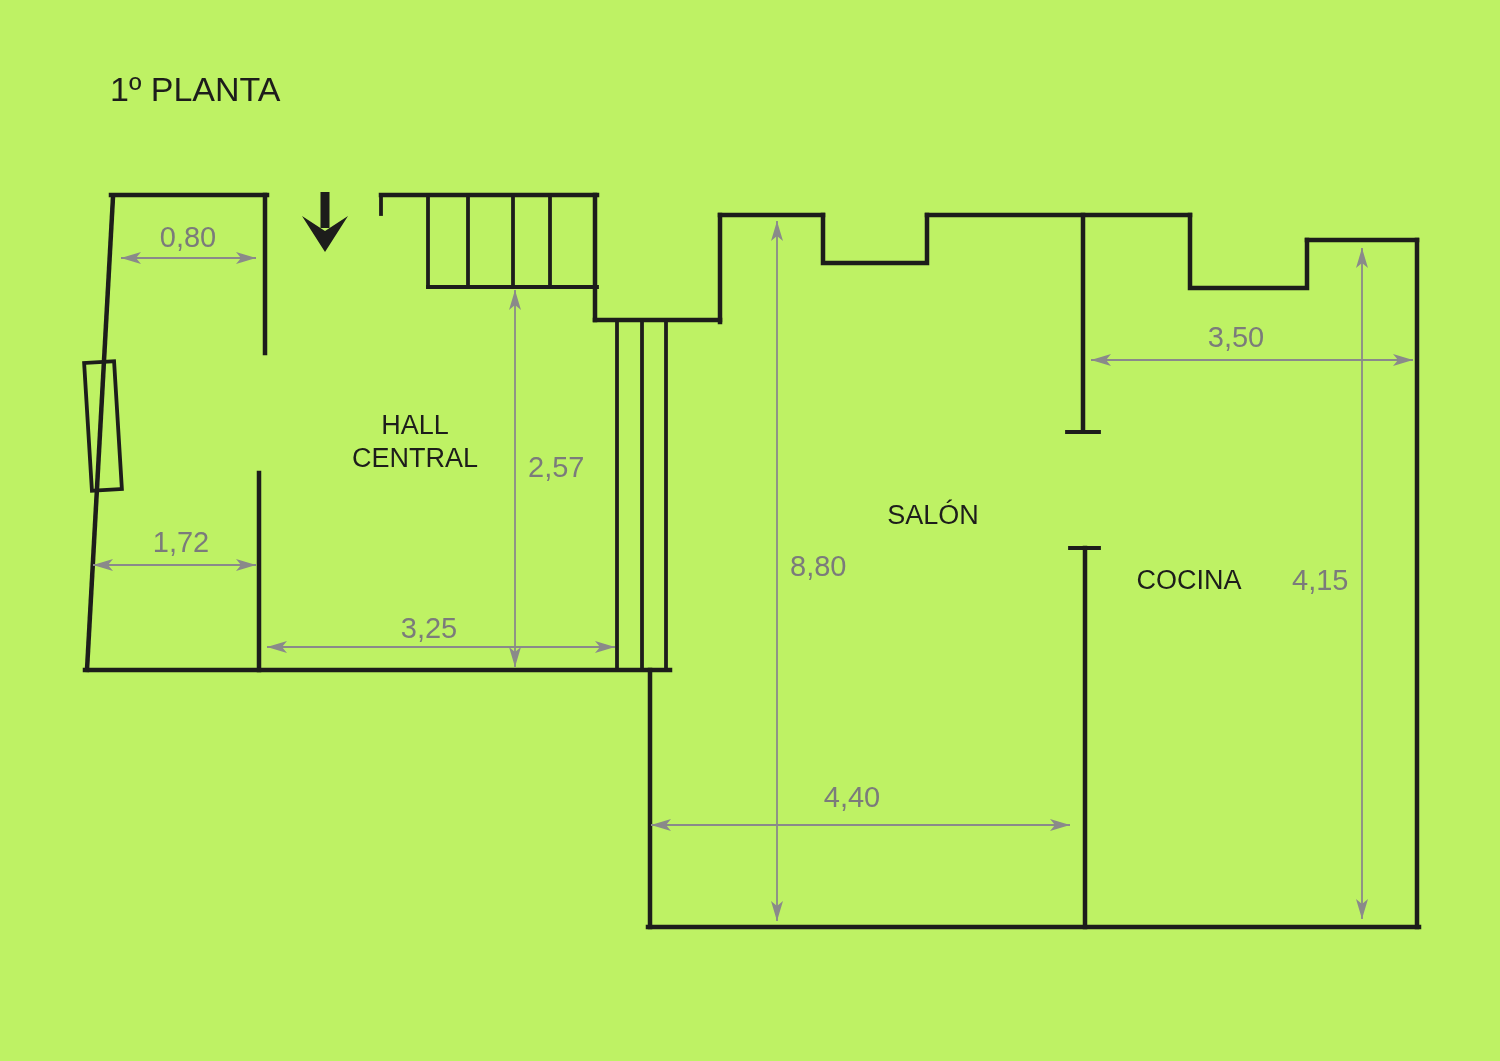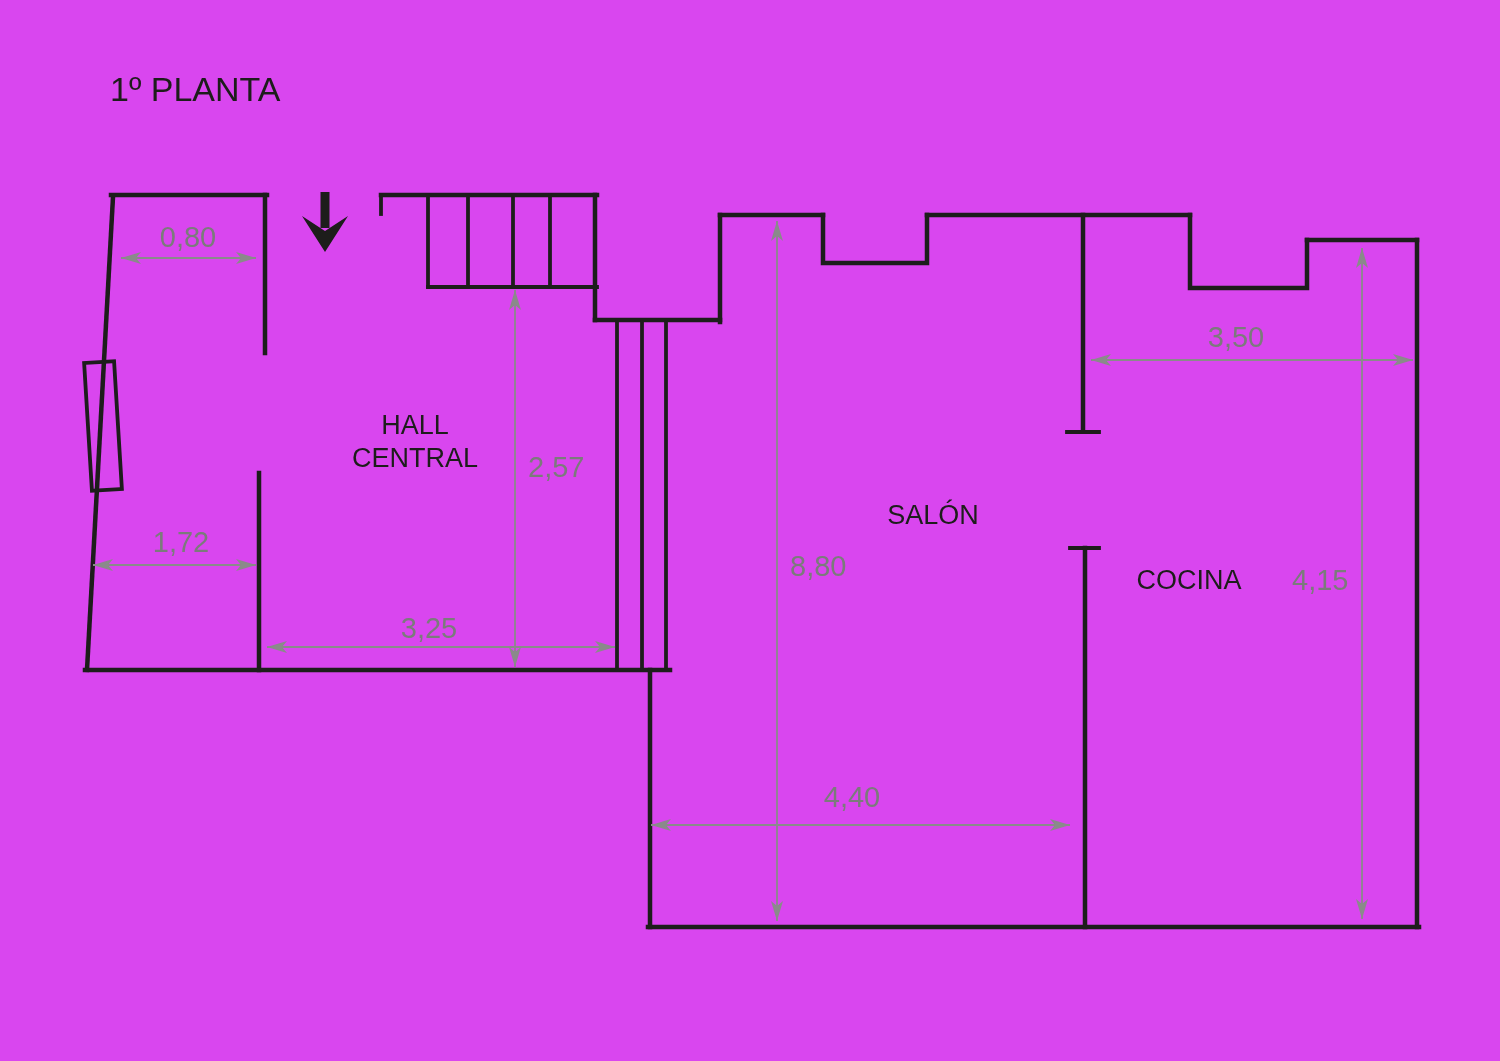--- a/index.html
+++ b/index.html
@@ -1,16 +1,16 @@
 <!DOCTYPE html>
 <html><head>
 <meta charset="utf-8">
 <style>
   html,body{margin:0;padding:0;background:#ffffff;}
-  .page{position:relative;width:1500px;height:1061px;background:#d946ef;overflow:hidden;
+  .page{position:relative;width:1500px;height:1061px;background:#bef264;overflow:hidden;
         font-family:"Liberation Sans", sans-serif;}
   svg{display:block;}
   .room-label{fill:#1d1d1b;font-size:27px;font-family:"Liberation Sans",sans-serif;}
   .dim-label{fill:#7b7b7b;font-size:29px;font-family:"Liberation Sans",sans-serif;}
   .title-label{fill:#1d1d1b;font-size:34px;font-family:"Liberation Sans",sans-serif;}
   .wall{stroke:#1d1d1b;stroke-width:4.5;fill:none;stroke-linecap:square;}
   .wall-thin{stroke:#1d1d1b;stroke-width:3.8;fill:none;stroke-linecap:square;}
   .dim{stroke:#8a8a8a;stroke-width:1.8;fill:none;}
   .dimhead{fill:#8a8a8a;stroke:none;}
   .blackfill{fill:#1d1d1b;stroke:none;}

